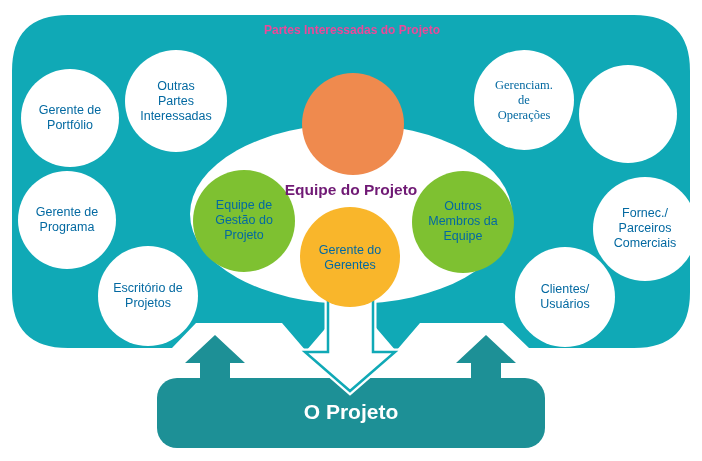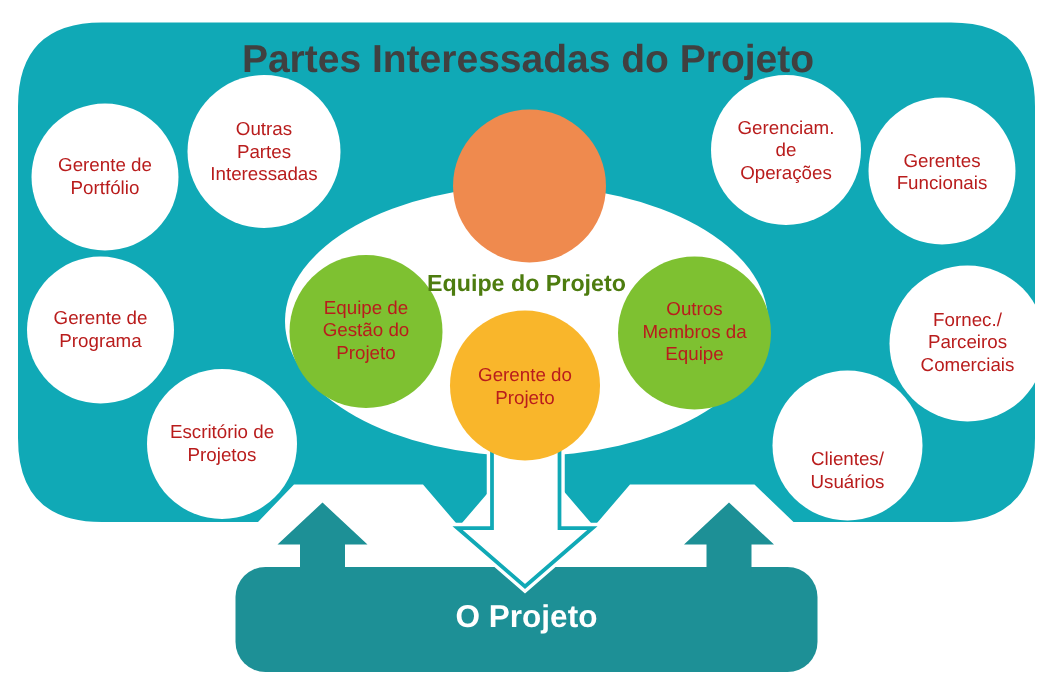--- a/index.html
+++ b/index.html
@@ -8,32 +8,32 @@
     width:702px;height:461px;
     background:#fff;
     overflow:hidden;
     font-family:"Liberation Sans", sans-serif;
   }
   .stage svg{position:absolute;left:0;top:0;}
   .label{
     position:absolute;
     white-space:pre-line;
     text-align:center;
-    color:#b91c1c;
+    color:#0369a1;
     font-size:12.5px;
     line-height:1.2;
   }
   .label.title{
-    color:#404040;
-    font-size:26px;
+    color:#ec4899;
+    font-size:12px;
     font-weight:600;
     line-height:1.25;
   }
   .label.center-heading{
-    color:#4d7c0f;
+    color:#701a75;
     font-size:15.5px;
     font-weight:700;
   }
   .label.project-box-label{
     color:#ffffff;
     font-size:21px;
     font-weight:600;
   }
 </style>
 </head>
@@ -78,43 +78,41 @@
   <div class="label" style="left:116px;top:79px;width:120px;">Outras
 Partes
 Interessadas</div>
 
   <div class="label" style="left:12px;top:205px;width:110px;">Gerente de
 Programa</div>
 
   <div class="label" style="left:88px;top:281px;width:120px;">Escritório de
 Projetos</div>
 
-  <div class="label" style="left:469px;top:78px;width:110px;">Gerenciam.
+  <div class="label" style="left:469px;top:78px;width:110px;font-family:Liberation Serif, serif;">Gerenciam.
 de
 Operações</div>
 
-  <div class="label" style="left:573px;top:100px;width:110px;">Gerentes
-Funcionais</div>
 
   <div class="label" style="left:590px;top:206px;width:110px;text-align:center;">Fornec./
 Parceiros
 Comerciais</div>
 
-  <div class="label" style="left:510px;top:299px;width:110px;">Clientes/
+  <div class="label" style="left:510px;top:282px;width:110px;">Clientes/
 Usuários</div>
 
 
   <div class="label center-heading" style="left:241px;top:181px;width:220px;">Equipe do Projeto</div>
 
   <div class="label" style="left:189px;top:198px;width:110px;">Equipe de
 Gestão do
 Projeto</div>
 
   <div class="label" style="left:295px;top:243px;width:110px;">Gerente do
-Projeto</div>
+Gerentes</div>
 
   <div class="label project-box-label" style="left:251px;top:399px;width:200px;">O Projeto</div>
 
   <div class="label" style="left:408px;top:199px;width:110px;">Outros
 Membros da
 Equipe</div>
 
 </div>
 
 </body></html>

